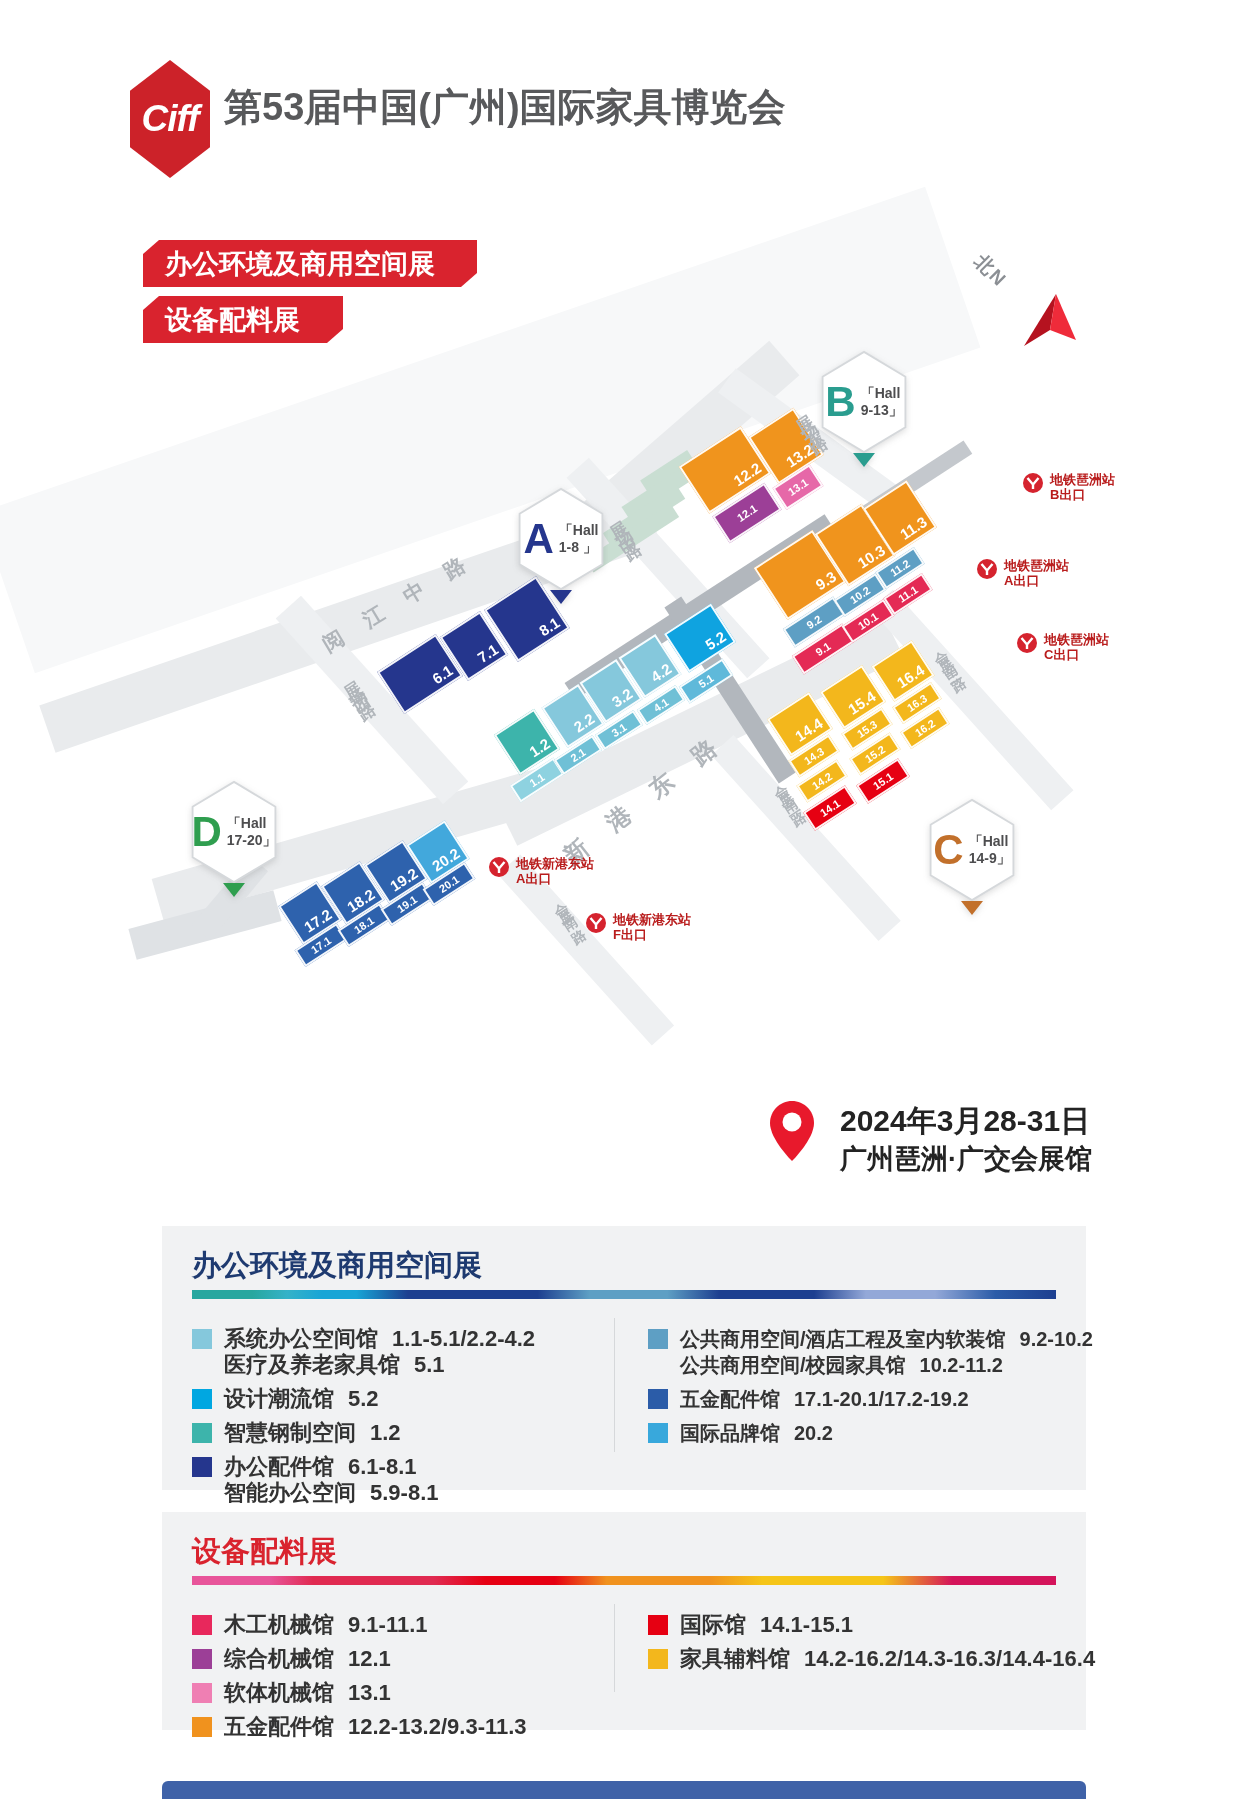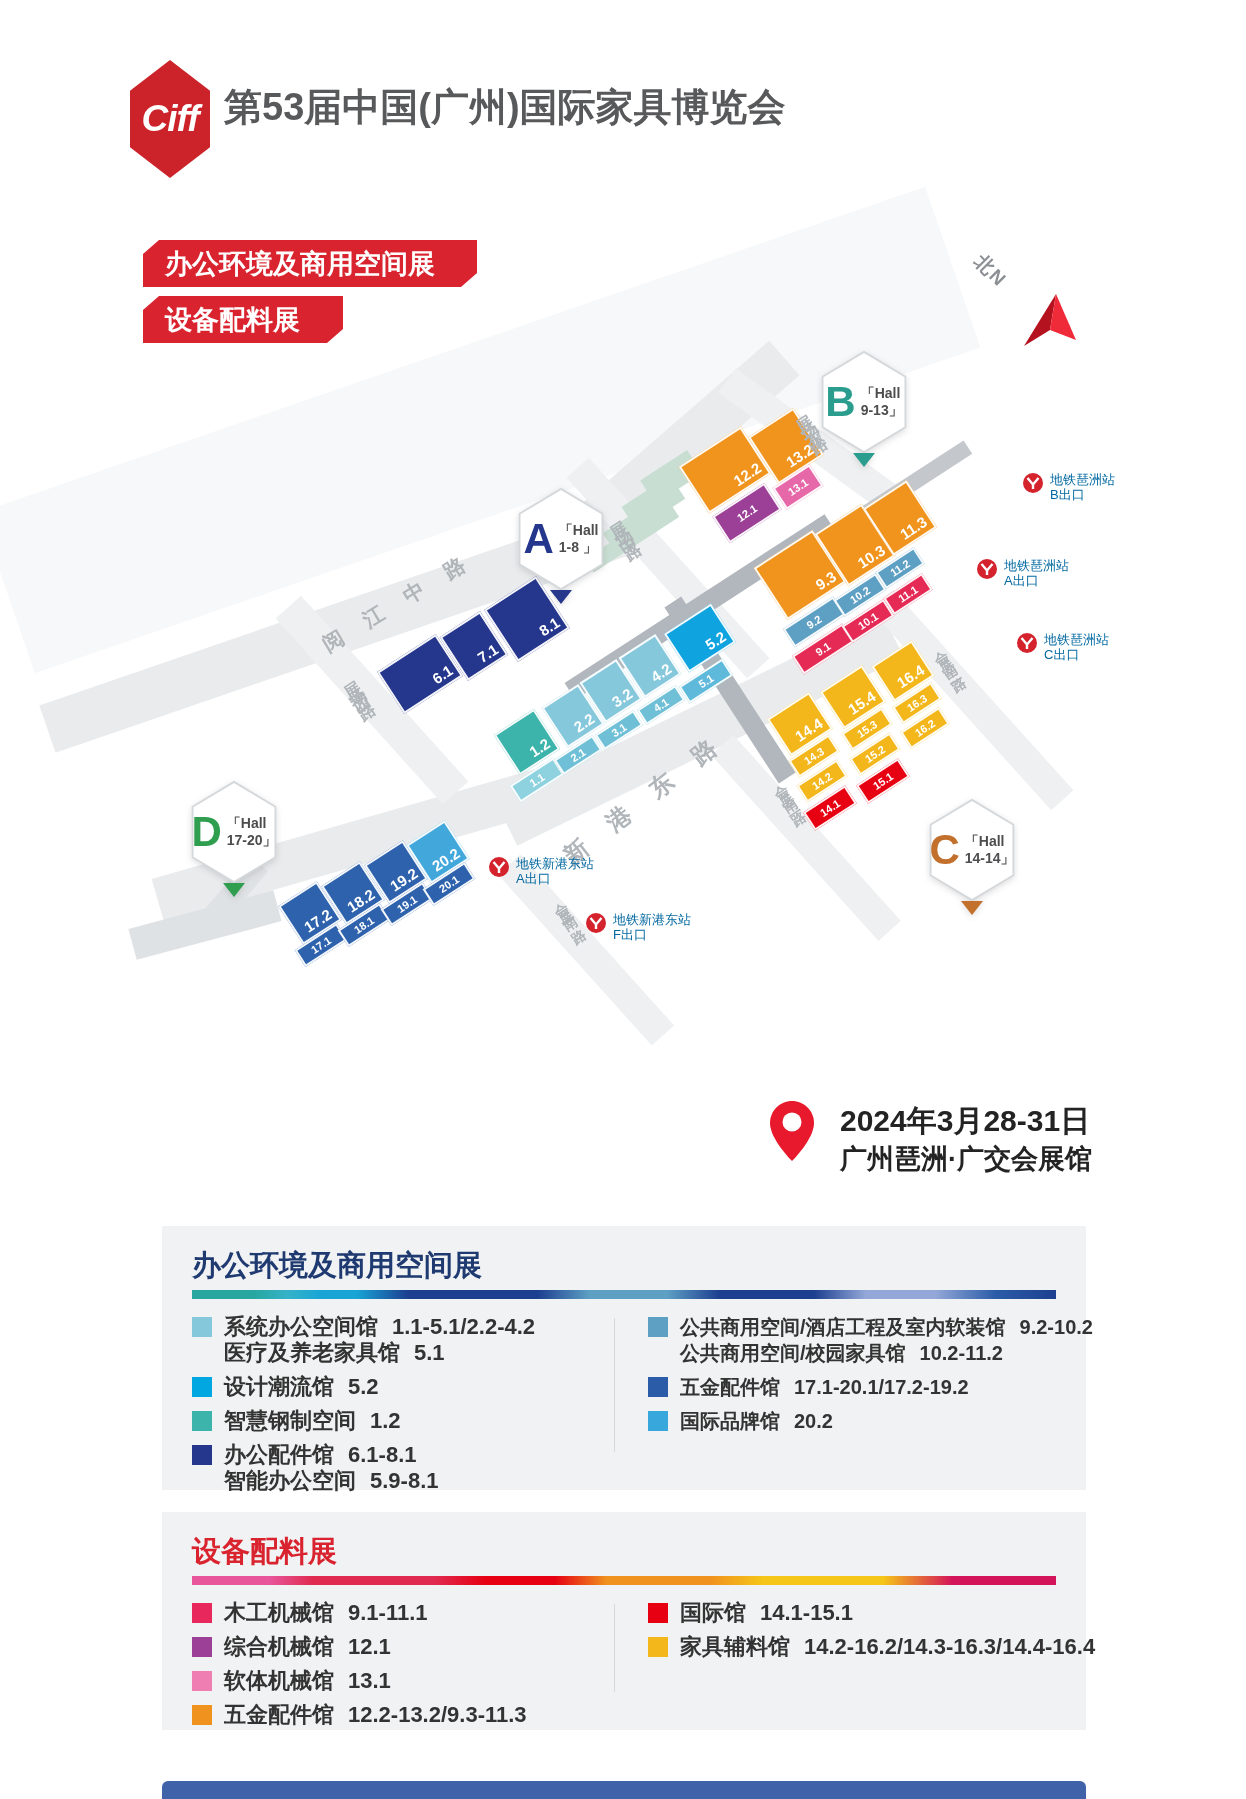--- a/index.html
+++ b/index.html
@@ -24,33 +24,33 @@
          border:2px solid rgba(255,255,255,.95);box-sizing:border-box;transform:rotate(-33deg);}
   .block.big{align-items:flex-end;justify-content:flex-end;padding:2px 4px;}
   .hex{position:absolute;width:92px;height:104px;filter:drop-shadow(0 2px 3px rgba(70,70,70,.18));}
   .hex svg{position:absolute;left:0;top:0;}
   .hexin{position:absolute;left:0;top:0;width:100%;height:100%;display:flex;align-items:center;justify-content:center;gap:5px;}
   .hletter{font-size:42px;font-weight:bold;line-height:42px;}
   .hhall{display:flex;flex-direction:column;font-size:14px;font-weight:bold;color:#4d4d4f;line-height:17px;}
   .hexptr{position:absolute;left:50%;top:99%;transform:translateX(-50%);width:0;height:0;
           border-left:11px solid transparent;border-right:11px solid transparent;}
   .metro{position:absolute;display:flex;gap:6px;align-items:flex-start;}
-  .mtxt{font-size:13px;font-weight:normal;color:#0369a1;line-height:15px;white-space:nowrap;}
+  .mtxt{font-size:13px;font-weight:bold;color:#b91c1c;line-height:15px;white-space:nowrap;}
   .north-label{position:absolute;left:972px;top:258px;font-size:19px;font-weight:bold;color:#8b8f94;
                transform:rotate(45deg);letter-spacing:2px;}
   .north-arrow{position:absolute;left:1022px;top:292px;}
   
   .event-pin{position:absolute;left:766px;top:1098px;}
   .event-date{position:absolute;left:840px;top:1101px;font-size:30px;font-weight:bold;color:#232323;}
   .event-venue{position:absolute;left:840px;top:1141px;font-size:27px;font-weight:bold;color:#232323;}
   
   .legend{position:absolute;background:#f1f2f3;}
   .legend-title{position:absolute;left:30px;top:20px;font-size:29px;font-weight:bold;}
   .legend-bar{position:absolute;left:30px;top:64px;height:9px;right:30px;}
-  .legend-col{position:absolute;top:88px;}
+  .legend-col{position:absolute;top:100px;}
   .legend-divider{position:absolute;left:452px;width:1px;background:#d6d8da;}
   .litem{display:flex;align-items:flex-start;margin-bottom:8px;}
   .lsw{width:20px;height:20px;margin-right:12px;margin-top:3px;flex:0 0 20px;}
   .llines{display:flex;flex-direction:column;}
   .lline{height:26px;line-height:26px;color:#333;white-space:nowrap;}
   .lname{font-weight:bold;}
   .lrange{margin-left:14px;font-weight:bold;}
   .footer-bar{position:absolute;left:162px;top:1781px;width:924px;height:18px;background:#3f62a8;
               border-radius:6px 6px 0 0;}
 </style>
@@ -168,21 +168,21 @@
      <div class="hexptr" style="border-top:14px solid #2a9d8f"></div>
       </div>
       <div class="hex" style="left: 926px; top: 798px;">
         <svg width="92" height="104" viewBox="0 0 100 113">
        <polygon points="50,2 95,29 95,84 50,111 5,84 5,29" fill="#ffffff" stroke="#d5d8db" stroke-width="2"></polygon>
      </svg>
      <div class="hexin">
        <span class="hletter" style="color:#c2702b">C</span>
        <span class="hhall">
             <span>「Hall</span>
-            <span>14-14」</span>
+            <span>14-9」</span>
           </span>
      </div>
      <div class="hexptr" style="border-top:14px solid #c2702b"></div>
       </div>
       <div class="hex" style="left: 188px; top: 780px;">
         <svg width="92" height="104" viewBox="0 0 100 113">
        <polygon points="50,2 95,29 95,84 50,111 5,84 5,29" fill="#ffffff" stroke="#d5d8db" stroke-width="2"></polygon>
      </svg>
      <div class="hexin">
        <span class="hletter" style="color:#2f9e4f">D</span>

